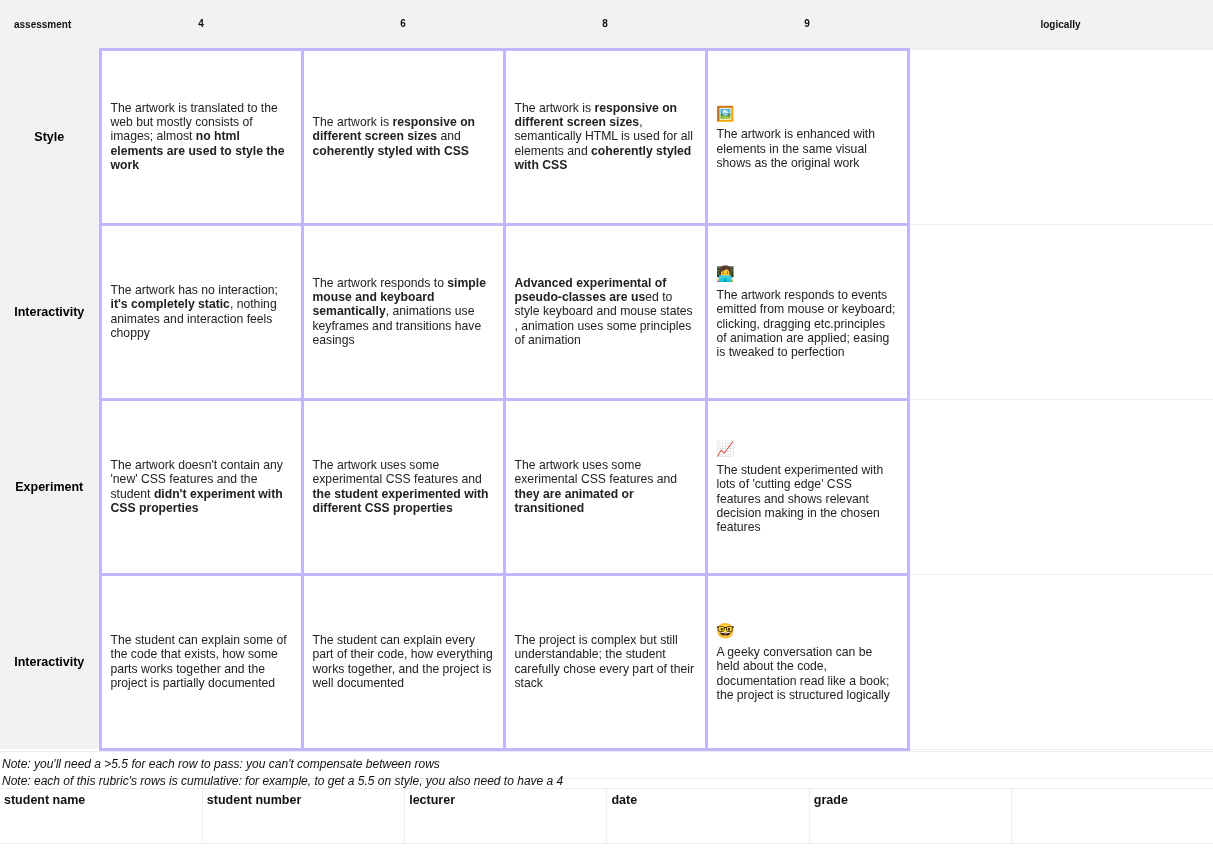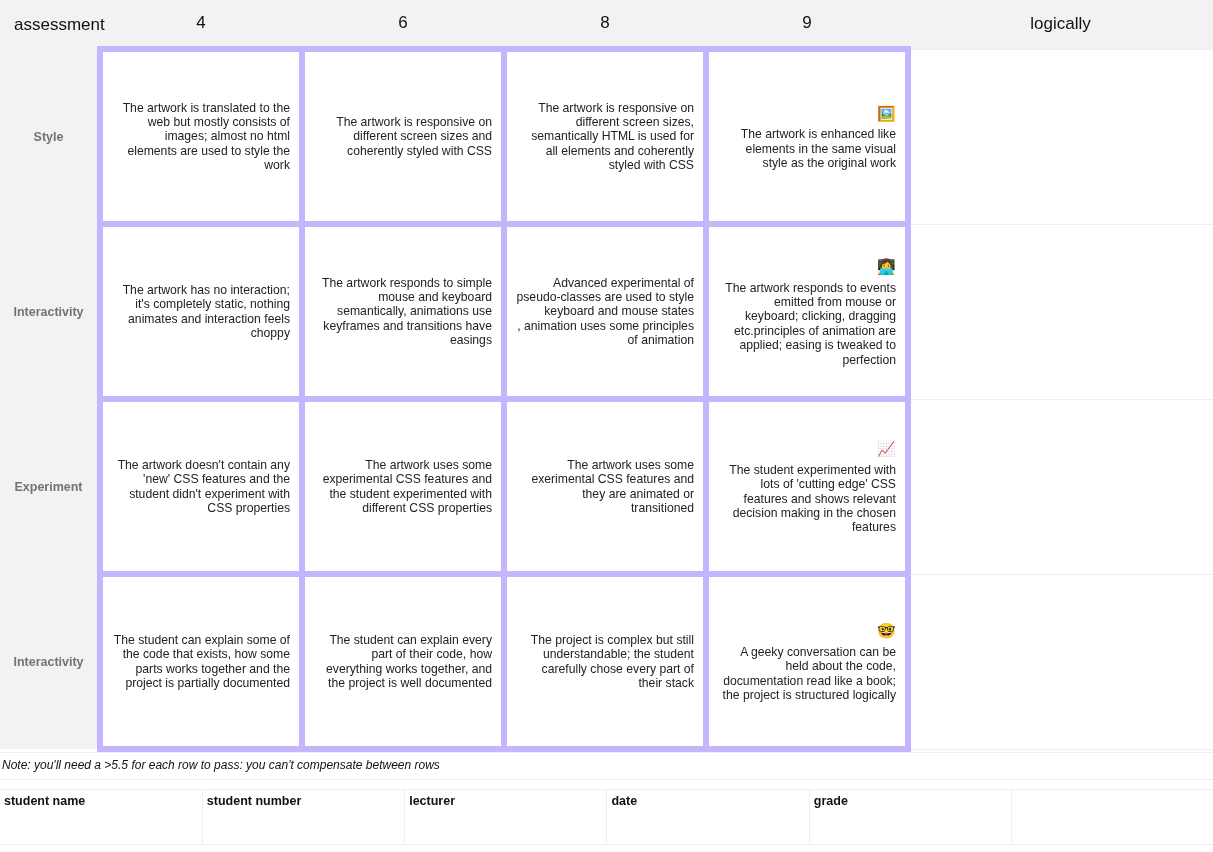--- a/index.html
+++ b/index.html
@@ -23,69 +23,69 @@
   }
 
   
   col.c-assess   { width: 100px; }
   col.c-score    { width: 202px; }
   col.c-feedback { width: 305px; }
 
   
   .hdr-row { background: #f2f2f2; height: 49px; }
   .hdr-cell {
-    font-size: 17px;
-    font-weight: normal;
+    font-size: 10px;
+    font-weight: bold;
     color: #111111;
     text-align: center;
     vertical-align: middle;
     padding: 0;
     border: none;
   }
   .hdr-cell.left { text-align: left; padding-left: 14px; }
 
   
   .rubric tbody tr { height: 175px; }
 
   .cat-cell {
     background: #f2f2f2;
     font-size: 12.5px;
     font-weight: bold;
-    color: #737373;
+    color: #000000;
     text-align: center;
     vertical-align: middle;
     border: none;
     padding: 0 4px;
   }
 
   .crit-cell {
     background: #ffffff;
-    border: 6px solid #c4b5fd;
-    vertical-align: middle;
-    text-align: right;
+    border: 3px solid #c4b5fd;
+    vertical-align: middle;
+    text-align: left;
     padding: 6px 9px;
     font-size: 12.2px;
     line-height: 1.18;
     color: #222222;
   }
 
   .feedback-cell {
     background: #ffffff;
     border: 1px solid #eeeeee;
     border-right: none;
     vertical-align: middle;
   }
 
   .crit-emoji {
     display: block;
     font-size: 15px;
     line-height: 1.5;
     margin-bottom: 2px;
   }
-  .crit-text b { font-weight: normal; margin-top: 34px; }
+  .crit-text b { font-weight: bold; margin-top: 34px; }
 
   
   .notes {
     border: 1px solid #eeeeee;
     border-right: none;
     border-left: none;
     padding: 4px 2px 6px 2px;
     height: 28px;
     box-sizing: border-box;
   }
@@ -151,21 +151,21 @@
       <td class="crit-cell">
         
         <span class="crit-text">The artwork is <b>responsive on different screen sizes</b> and <b>coherently styled with CSS</b></span>
       </td>
       <td class="crit-cell">
         
         <span class="crit-text">The artwork is <b>responsive on different screen sizes</b>, semantically HTML is used for all elements and <b>coherently styled with CSS</b></span>
       </td>
       <td class="crit-cell">
         <span class="crit-emoji">🖼️</span>
-        <span class="crit-text">The artwork is enhanced like elements in the same visual style as the original work</span>
+        <span class="crit-text">The artwork is enhanced with elements in the same visual shows as the original work</span>
       </td>
       <td class="feedback-cell"></td>
     </tr>
 
     <tr>
       <td class="cat-cell">Interactivity</td>
       <td class="crit-cell">
         
         <span class="crit-text">The artwork has no interaction; <b>it's completely static</b>, nothing animates and interaction feels choppy</span>
       </td>
@@ -224,20 +224,21 @@
         <span class="crit-text">A geeky conversation can be held about the code, documentation read like a book; the project is structured logically</span>
       </td>
       <td class="feedback-cell"></td>
     </tr>
 
   </tbody>
 </table>
 
 <div class="notes">
   <div class="note-line">Note: you'll need a &gt;5.5 for each row to pass: you can't compensate between rows</div>
+  <div class="note-line">Note: each of this rubric's rows is cumulative: for example, to get a 5.5 on style, you also need to have a 4</div>
 </div>
 
 <table class="signoff">
   <colgroup>
     <col class="s-col">
       <col class="s-col">
       <col class="s-col">
     <col class="s-col">
       <col class="s-col">
       <col class="s-last">

